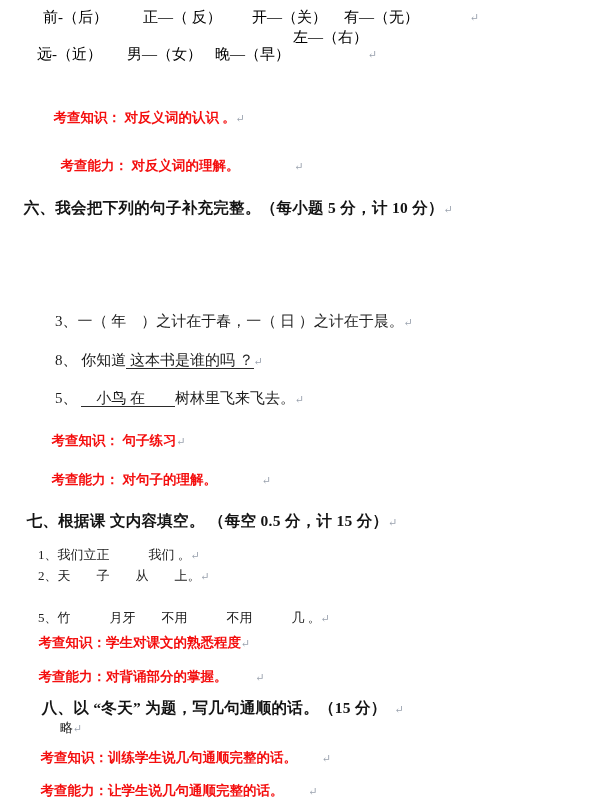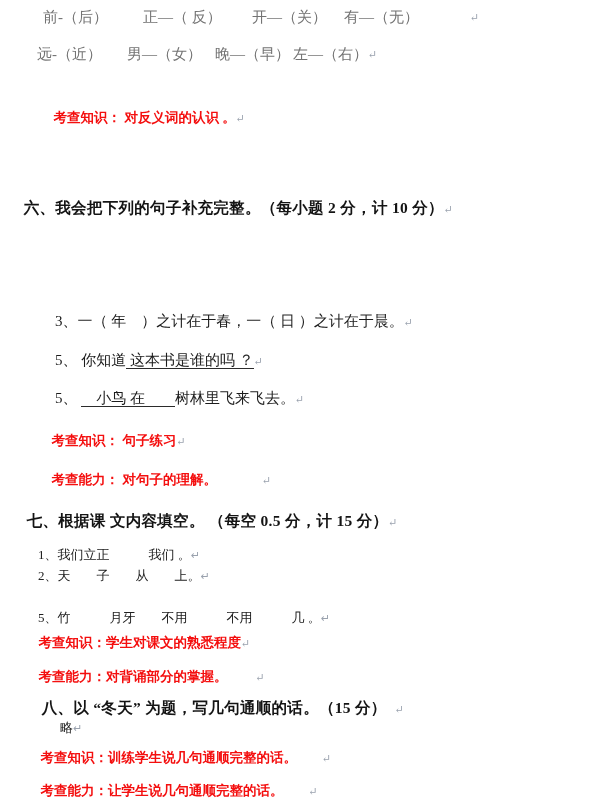--- a/index.html
+++ b/index.html
@@ -2,65 +2,68 @@
 <html><head>
 <meta charset="utf-8">
 <style>
   html,body{margin:0;padding:0;background:#ffffff;}
   .page{
     position:relative;width:606px;height:810px;background:#ffffff;overflow:hidden;
     font-family:"Liberation Serif","DejaVu Serif",serif;color:#1a1a1a;
   }
   .abs{position:absolute;white-space:pre;}
   .body-line{font-size:15px;color:#1c1c1c;}
-  .cell{position:absolute;white-space:pre;font-size:15px;color:#737373;}
+  .cell{position:absolute;white-space:pre;font-size:15px;color:#000000;}
   .hdr{font-size:15.5px;font-weight:bold;color:#141414;letter-spacing:.3px;}
   .red{font-size:13.5px;font-weight:bold;color:#f40f0f;}
-  .small{font-size:13px;color:#202020;font-family:Liberation Serif, serif;}
+  .small{font-size:13px;color:#202020;}
   .u{border-bottom:1.3px solid #2b2b2b;}
   .mark{color:#9aa2ae;font-size:11px;font-weight:normal;white-space:pre;}
 </style>
 </head>
 <body>
 
 <div class="page">
 
   <div>
     <span class="cell" style="left:43px;top:8px">前-（后）</span>
     <span class="cell" style="left:143px;top:8px">正—（ 反）</span>
     <span class="cell" style="left:252px;top:8px">开—（关）</span>
     <span class="cell" style="left:344px;top:8px">有—（无）</span>
     <span class="abs mark" style="left:470px;top:11px">↵</span>
   </div>
 
   <div>
     <span class="cell" style="left:37px;top:45px">远-（近）</span>
     <span class="cell" style="left:127px;top:45px">男—（女）</span>
     <span class="cell" style="left:215px;top:45px">晚—（早）</span>
-    <span class="cell" style="left:293px;top:45px">左—（右）</span>
+    <span class="cell" style="left:293px;top:28px">左—（右）</span>
     <span class="abs mark" style="left:368px;top:48px">↵</span>
   </div>
 
   <div class="abs red" style="left:40px;top:93px">
     <span>考查知识：</span><span> 对反义词的认识 。</span><span class="mark">↵</span>
   </div>
 
+  <div class="abs red" style="left:47px;top:141px">
+    <span>考查能力：</span><span> 对反义词的理解。</span><span class="mark" style="margin-left:55px">↵</span>
+  </div>
 
   <div class="abs hdr" style="left:7px;top:180px">
-    <span>六、我会把下列的句子补充完整。（每小题 2 分，计 10 分）</span><span class="mark">↵</span>
+    <span>六、我会把下列的句子补充完整。（每小题 5 分，计 10 分）</span><span class="mark">↵</span>
   </div>
 
 
 
   <div class="abs body-line" style="left:40px;top:295px">
     <span>3、一（ 年　）之计在于春，一（ 日 ）之计在于晨。</span><span class="mark">↵</span>
   </div>
 
   <div class="abs body-line" style="left:40px;top:334px">
-    <span>5、 你知道</span><span class="u"> 这本书是谁的吗 ？</span><span class="mark">↵</span>
+    <span>8、 你知道</span><span class="u"> 这本书是谁的吗 ？</span><span class="mark">↵</span>
   </div>
 
   <div class="abs body-line" style="left:40px;top:372px">
     <span>5、 </span><span class="u">　小鸟 在　　</span><span>树林里飞来飞去。</span><span class="mark">↵</span>
   </div>
 
   <div class="abs red" style="left:38px;top:455px">
     <span>考查能力：</span><span> 对句子的理解。</span><span class="mark" style="margin-left:45px">↵</span>
   </div>
 

